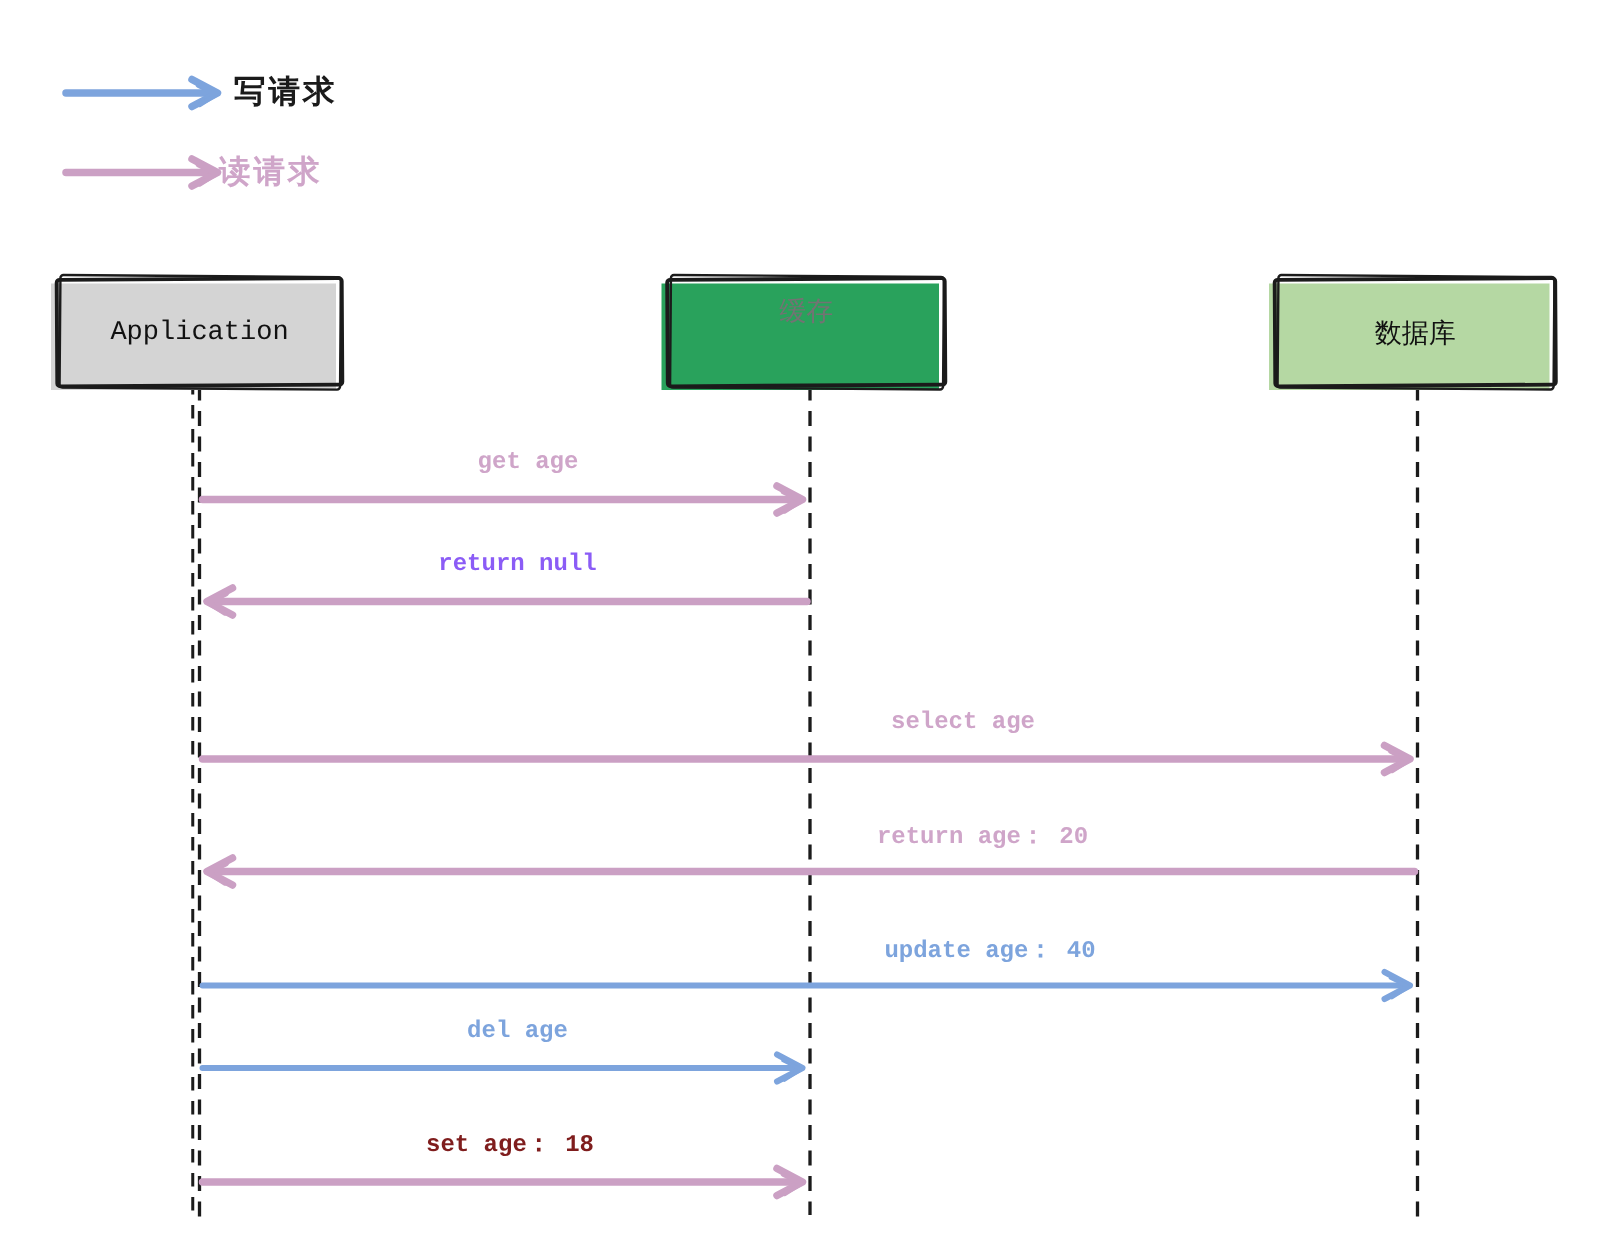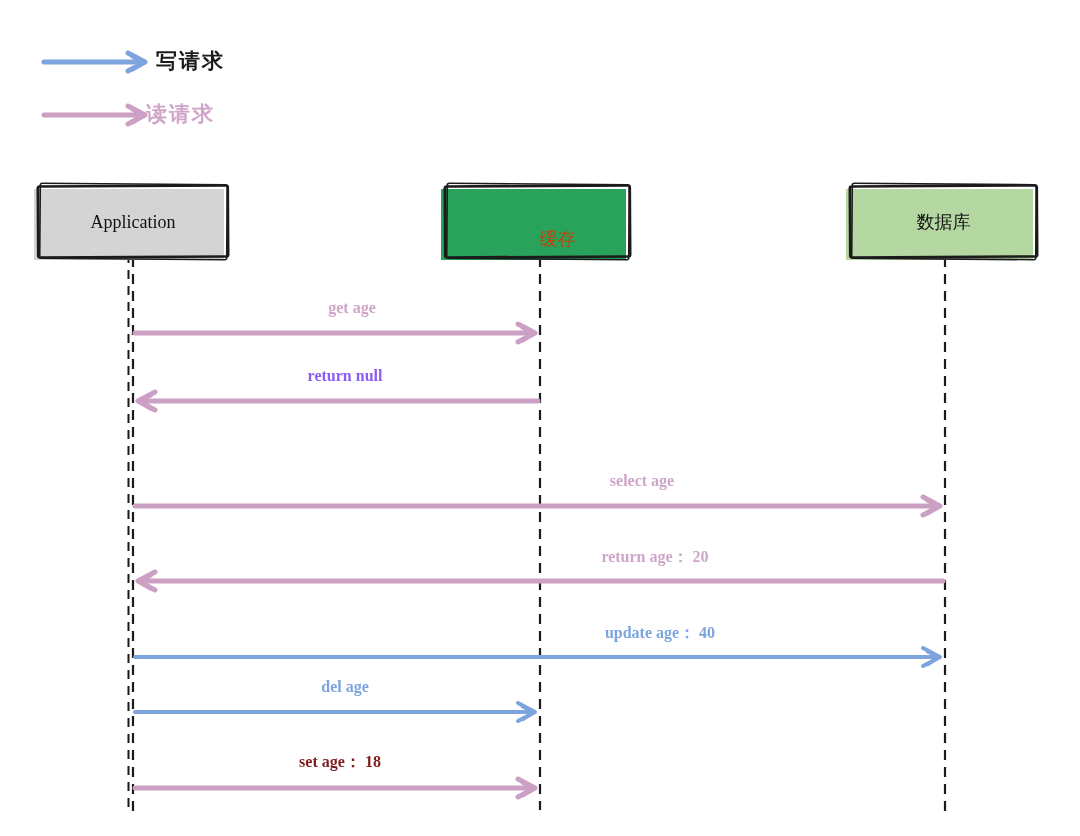--- a/index.html
+++ b/index.html
@@ -2,21 +2,21 @@
 <html><head>
 <meta charset="utf-8">
 <style>
   html, body { margin: 0; padding: 0; background: #ffffff; }
   .canvas {
     position: relative;
     width: 1080px;
     height: 836px;
     background: #ffffff;
     overflow: hidden;
-    font-family: Liberation Serif, serif;
+    font-family: Liberation Mono, monospace;
   }
   #diagram-svg { position: absolute; left: 0; top: 0; }
   .legend-label {
     position: absolute;
     font-size: 21px;
     font-weight: bold;
     letter-spacing: 2px;
     white-space: nowrap;
   }
   .participant-label {
@@ -80,21 +80,21 @@
       <rect x="447" y="184" width="182" height="75" rx="2" fill="none" stroke="#1b1b1b" stroke-width="1.6" transform="rotate(0.45 537.5 221.5)"></rect>
       <rect x="846" y="189" width="187" height="71" fill="#B5D8A3" stroke="none"></rect>
       <rect x="850" y="186" width="187" height="71" rx="2" fill="none" stroke="#1b1b1b" stroke-width="2.6" transform="rotate(-0.35 943.5 221.5)"></rect>
       <rect x="852" y="184" width="184" height="75" rx="2" fill="none" stroke="#1b1b1b" stroke-width="1.6" transform="rotate(0.45 943.5 221.5)"></rect>
     </svg>
 
   <div class="legend-label" id="legend-label-0" style="left: 156px; top: 47px; color: rgb(27, 27, 27);">写请求</div>
   <div class="legend-label" id="legend-label-1" style="left: 146px; top: 100px; color: rgb(207, 165, 201);">读请求</div>
 
   <div class="participant-label" id="participant-label-0" style="left: 133px; top: 221.5px; color: rgb(17, 17, 17);">Application</div>
-  <div class="participant-label" id="participant-label-1" style="left: 537.5px; top: 239px; color: #c2410c; margin-left: 20px;">缓存</div>
+  <div class="participant-label" id="participant-label-1" style="left: 537.5px; top: 207px; color: #737373;">缓存</div>
   <div class="participant-label" id="participant-label-2" style="left: 943.5px; top: 221.5px; color: rgb(17, 17, 17);">数据库</div>
 
   <div class="message-label" id="message-label-0" style="left: 352px; top: 299px; color: rgb(207, 165, 201);">get age</div>
   <div class="message-label" id="message-label-1" style="left: 345px; top: 367px; color: #8b5cf6;">return null</div>
   <div class="message-label" id="message-label-2" style="left: 642px; top: 472px; color: rgb(207, 165, 201);">select age</div>
   <div class="message-label" id="message-label-3" style="left: 655px; top: 547px; color: rgb(207, 165, 201);">return age： 20</div>
   <div class="message-label" id="message-label-4" style="left: 660px; top: 623px; color: rgb(125, 164, 221);">update age： 40</div>
   <div class="message-label" id="message-label-5" style="left: 345px; top: 678px; color: rgb(125, 164, 221);">del age</div>
   <div class="message-label" id="message-label-6" style="left: 340px; top: 752px; color: #7f1d1d;">set age： 18</div>
 

